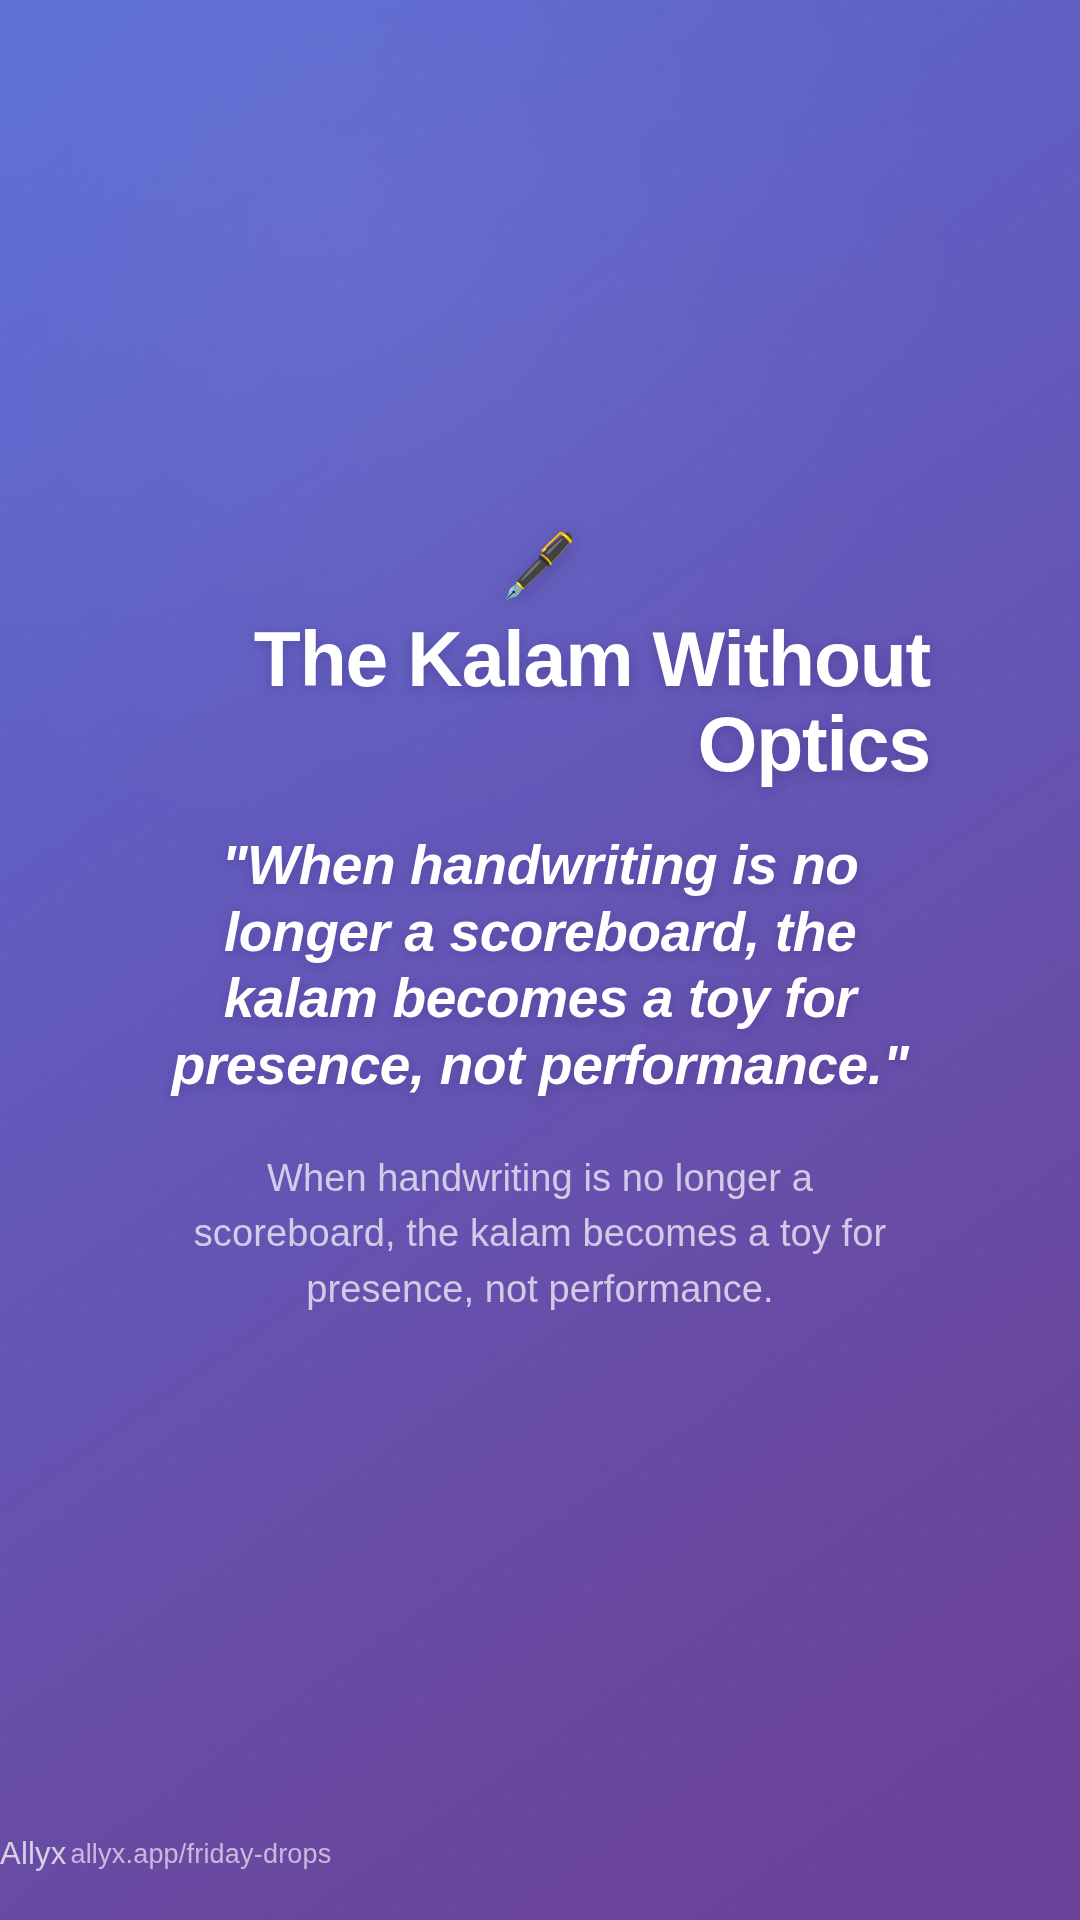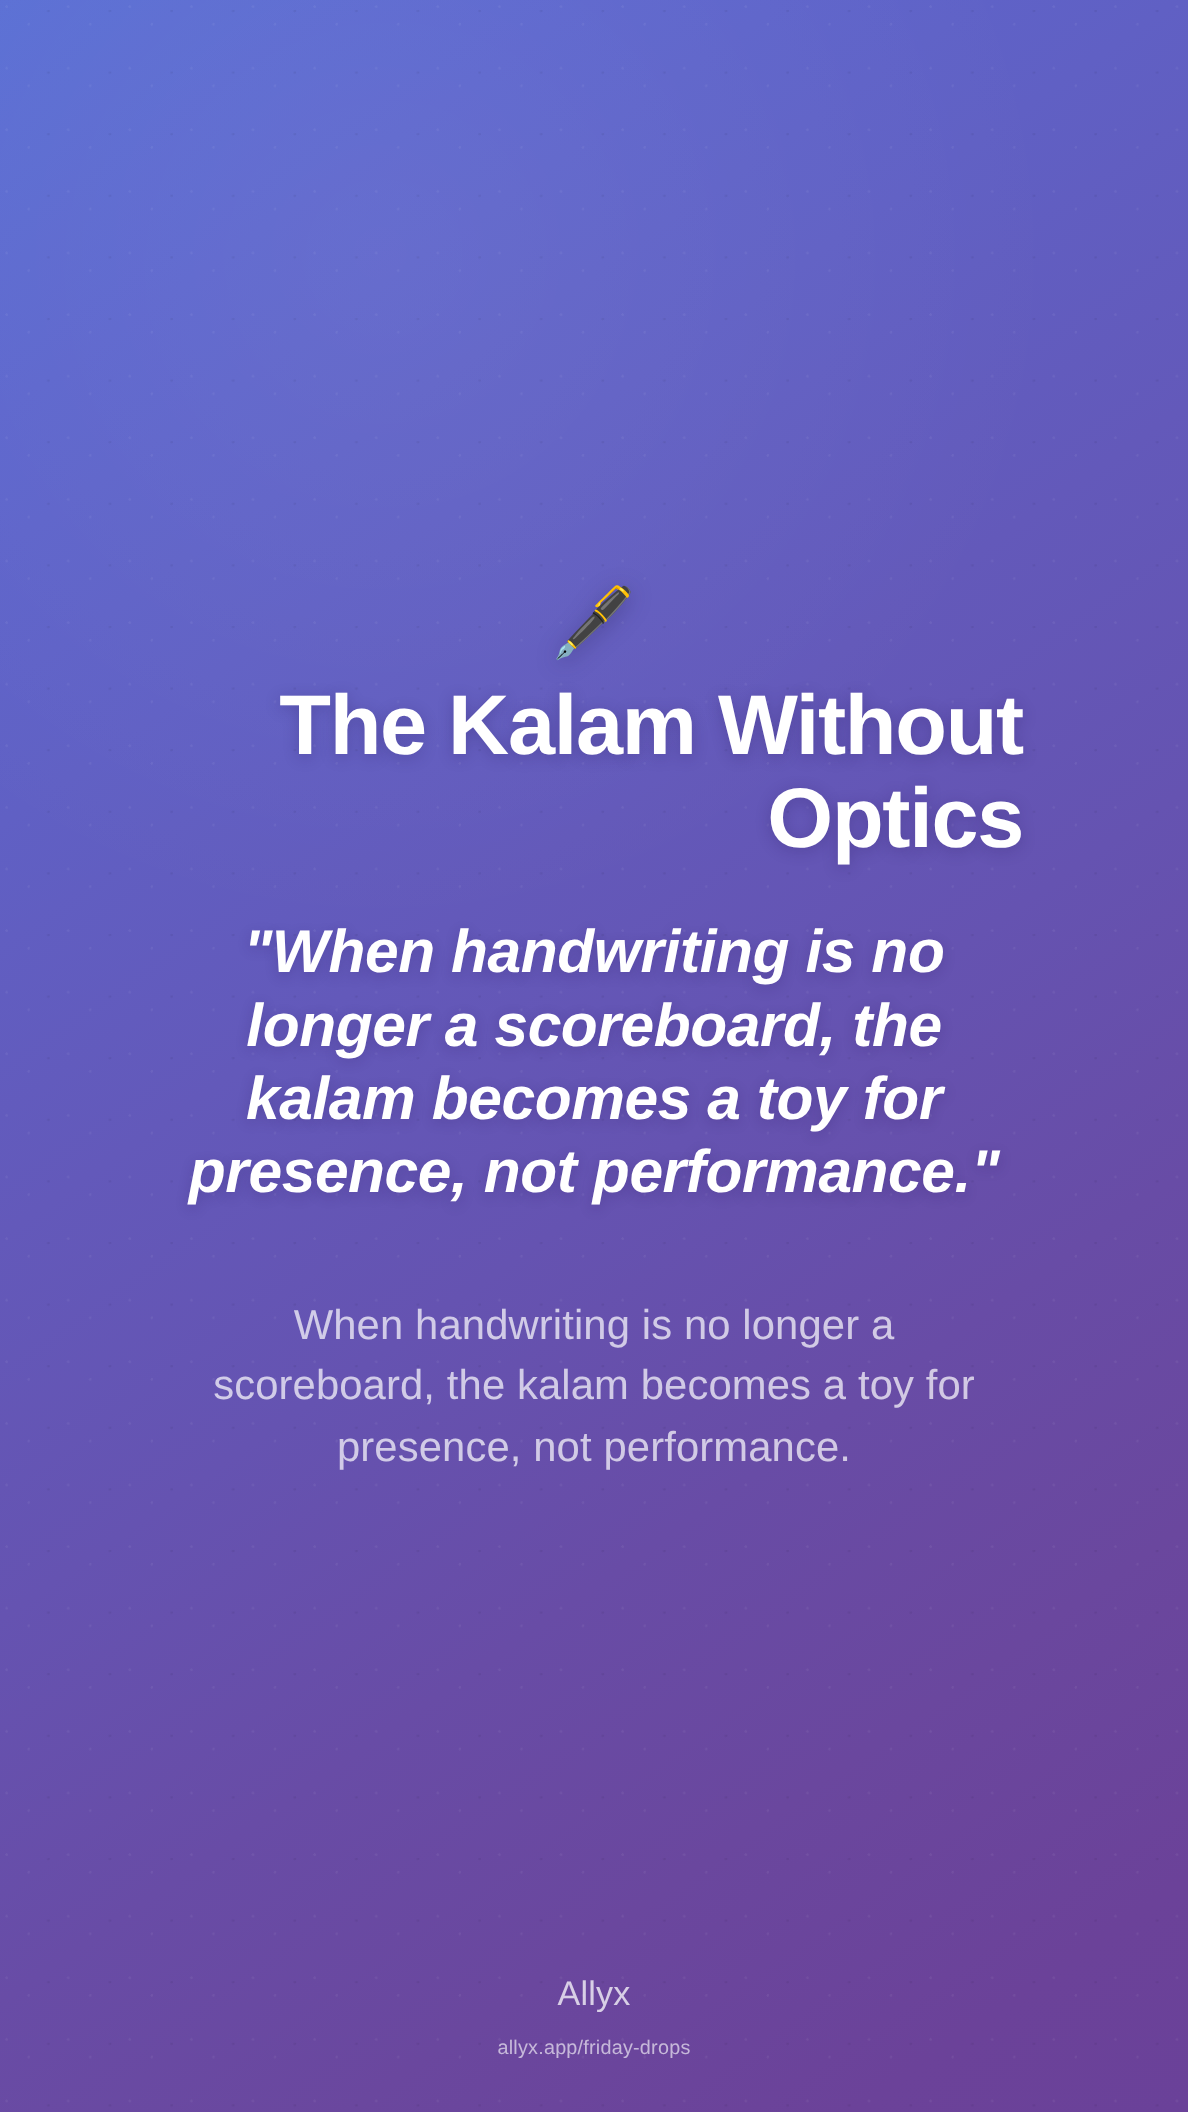--- a/index.html
+++ b/index.html
@@ -104,50 +104,50 @@
     font-size:55px;
     line-height:1.21;
     font-weight:700;
     font-style:italic;
     letter-spacing:-.4px;
     text-shadow:0 3px 12px rgba(40,25,90,.22);
   }
 
   
   .body-text {
-    margin-top:79px;
+    margin-top:52px;
     width:700px;
     text-align:center;
     color:rgba(255,255,255,.70);
     font-size:38px;
     line-height:1.47;
     font-weight:400;
     letter-spacing:.1px;
   }
 
   
   .footer {
     position:absolute;
     left:0;
     right:0;
     bottom:48px;
     display:flex;
-    flex-direction:column;
+    flex-direction:row;
     align-items:center;
-    gap:20px;
+    gap:4px;
   }
   .brand {
     color:rgba(255,255,255,.74);
     font-size:31px;
     font-weight:400;
     letter-spacing:.2px;
   }
   .url {
     color:rgba(255,255,255,.62);
-    font-size:18px;
+    font-size:27px;
     font-weight:400;
     letter-spacing:.2px;
   }
 </style>
 </head>
 <body>
 
 <div id="card">
 
   <div id="noise"></div>

